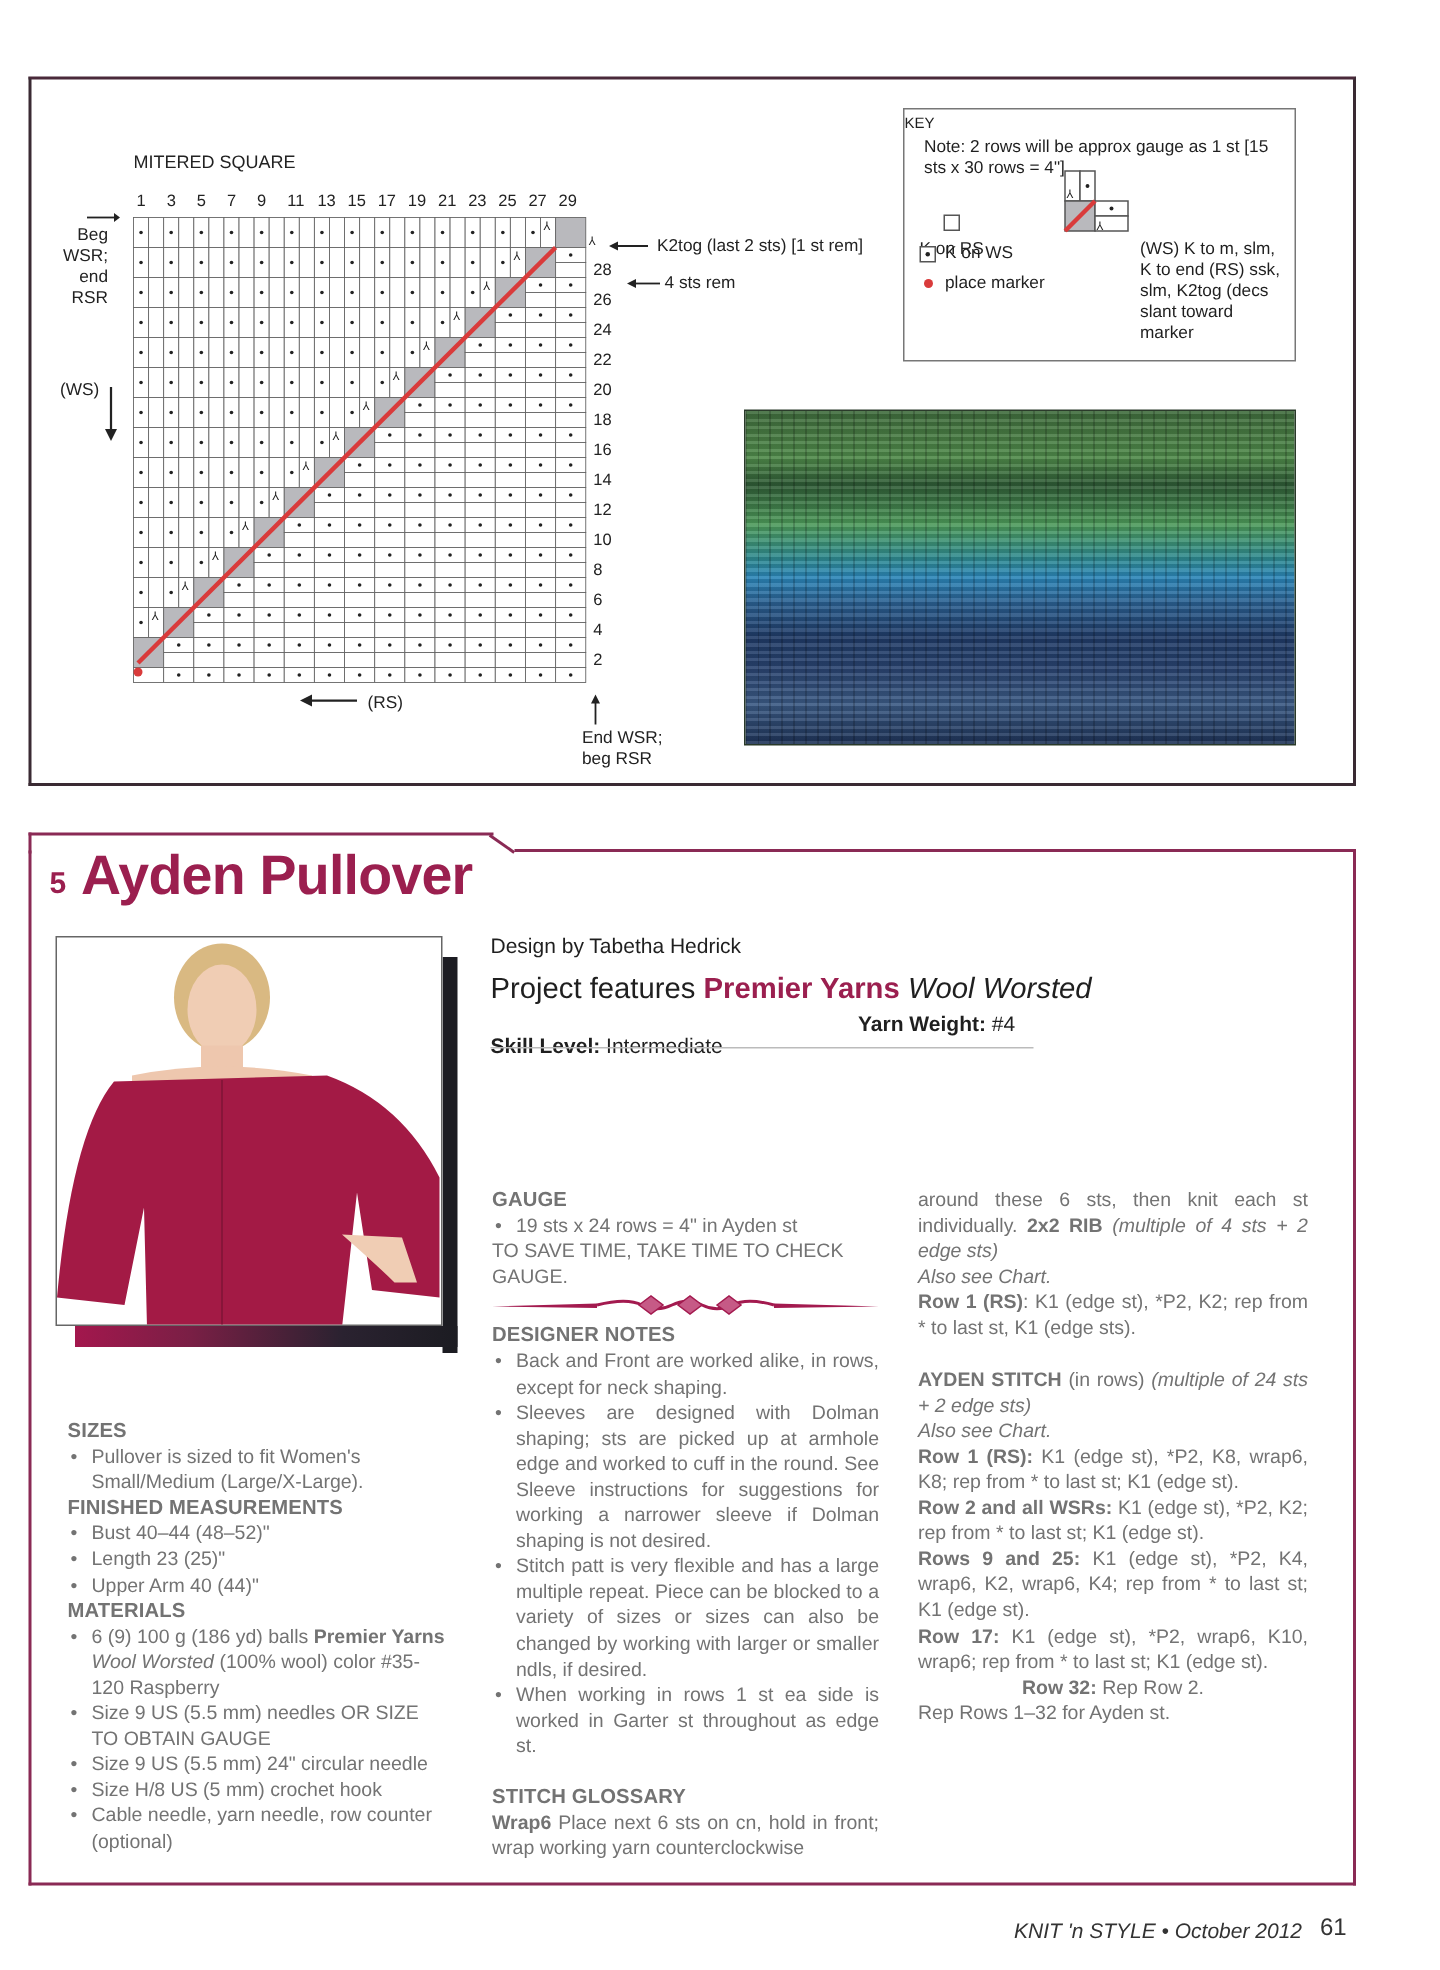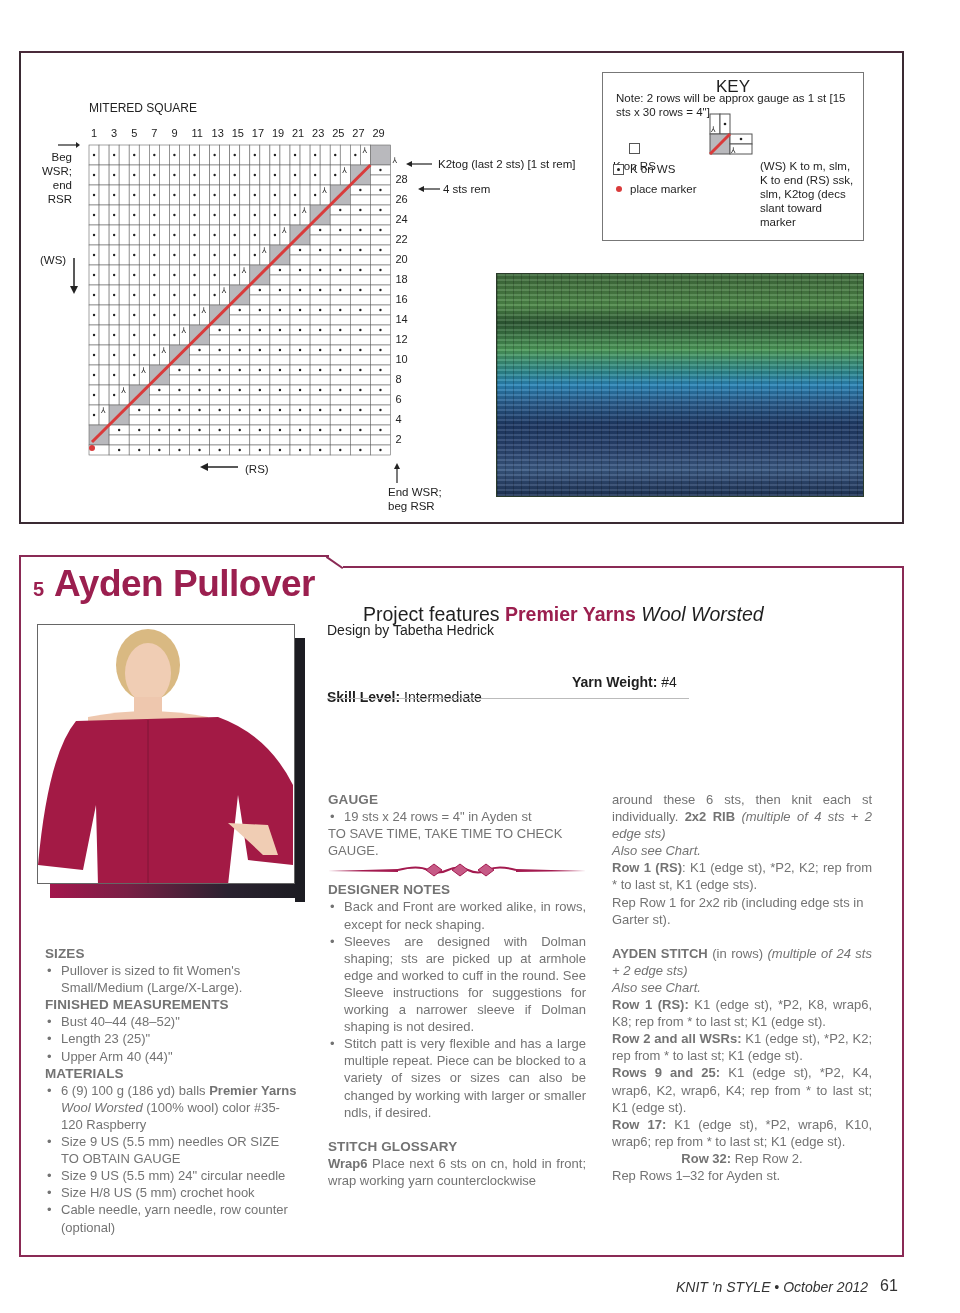--- a/index.html
+++ b/index.html
@@ -8,21 +8,21 @@
 
   .top-frame { position: absolute; left: 19px; top: 51px; width: 885px; height: 473px;
     border: 2px solid #3a2a33; border-top-color: #4a2a3a; }
   .chart-title { position: absolute; left: 89px; top: 101px; font-size: 12px; color: #222; }
   .chart-svg { position: absolute; left: 0; top: 0; }
   .lbl { position: absolute; font-size: 11.5px; color: #222; line-height: 14px; }
   .lbl.right { text-align: right; }
 
   .key-box { position: absolute; left: 602px; top: 72px; width: 262px; height: 169px;
     border: 1px solid #777; background: #fff; }
-  .key-title { position: absolute; left: 0; right: 0; top: 4px; text-align: center; font-size: 17px; }
+  .key-title { position: absolute; left: 0; right: 0; top: 4px; font-size: 10px; }
   .key-note { position: absolute; left: 13px; top: 18px; width: 240px; font-size: 11.5px; line-height: 14px; }
   .key-item { position: absolute; left: 10px; font-size: 11.5px; display: flex; align-items: center; gap: 6px; }
   .key-sq { width: 11px; height: 11px; border: 1px solid #555; position: relative; background:#fff; }
   .key-sq.dot::after { content: ""; position: absolute; left: 3px; top: 3px; width: 3px; height: 3px; background: #222; border-radius: 50%; }
   .key-red { width: 11px; height: 11px; position: relative; }
   .key-red::after { content: ""; position: absolute; left: 3px; top: 2px; width: 6px; height: 6px; border-radius: 50%; background: #d93b3b; }
   .key-desc { position: absolute; left: 760px; top: 159px; width: 100px; font-size: 11.5px; line-height: 14px; }
 
   .swatch { position: absolute; left: 496px; top: 273px; width: 368px; height: 224px;
     border: 1px solid #2a3a2a;
@@ -42,21 +42,21 @@
   .title-num { position: absolute; left: 33px; top: 578px; font-size: 20px; font-weight: bold; color: #9b1f4f; }
   .title { position: absolute; left: 54px; top: 563px; font-size: 37px; font-weight: bold; color: #9b1f4f; letter-spacing: -0.5px; }
 
   .photo { position: absolute; left: 37px; top: 624px; width: 258px; height: 260px; border: 1px solid #666;
     background: #fff; overflow: hidden; }
   .photo-shadow { position: absolute; left: 295px; top: 638px; width: 10px; height: 264px; background: #1c1c22; }
   .photo-shadow-b { position: absolute; left: 50px; top: 884px; width: 255px; height: 14px;
     background: linear-gradient(90deg, #a3174d 0%, #7a1f45 30%, #2a2230 70%, #1c1c22 100%); }
 
   .design-by { position: absolute; left: 327px; top: 622px; font-size: 14px; }
-  .features { position: absolute; left: 327px; top: 603px; font-size: 19.5px; margin-left: 36px; }
+  .features { position: absolute; left: 327px; top: 648px; font-size: 19.5px; }
   .features .brand { color: #9b1f4f; font-weight: bold; }
   .features i { font-style: italic; }
   .skill { position: absolute; left: 327px; top: 674px; font-size: 14px; margin-top: 15px; }
   .yarnw { position: absolute; left: 572px; top: 674px; font-size: 14px; }
   .hr { position: absolute; left: 327px; top: 698px; width: 362px; height: 1px; background: #bbb; }
 
   .col { position: absolute; font-size: 13px; line-height: 17.1px; color: #737373; }
   .col1 { left: 45px; top: 945px; width: 255px; }
   .col2 { left: 328px; top: 791px; width: 258px; text-align: justify; }
   .col3 { left: 612px; top: 791px; width: 260px; text-align: justify; }
@@ -936,39 +936,39 @@
       <path d="M70 9 Q90 4 100 9 Q110 14 120 9 Q130 4 140 9 Q150 14 160 9 Q170 4 188 9" stroke="#a31a4f" stroke-width="2" fill="none"></path>
       <polygon points="98,9 106,3 114,9 106,15" fill="#c65a86" stroke="#a31a4f"></polygon>
       <polygon points="124,9 132,3 140,9 132,15" fill="#c65a86" stroke="#a31a4f"></polygon>
       <polygon points="150,9 158,3 166,9 158,15" fill="#c65a86" stroke="#a31a4f"></polygon>
     </svg>
   </div>
   <div class="h">DESIGNER NOTES</div>
   <div class="bul">Back and Front are worked alike, in rows, except for neck shaping.</div>
   <div class="bul">Sleeves are designed with Dolman shaping; sts are picked up at armhole edge and worked to cuff in the round. See Sleeve instructions for suggestions for working a narrower sleeve if Dolman shaping is not desired.</div>
   <div class="bul">Stitch patt is very flexible and has a large multiple repeat. Piece can be blocked to a variety of sizes or sizes can also be changed by working with larger or smaller ndls, if desired.</div>
+  <div class="bul">When working in rows 1 st ea side is worked in Garter st throughout as edge st.</div>
   <div class="gap"></div>
   <div class="h">STITCH GLOSSARY</div>
   <div>
     <b>Wrap6</b>
     <span>Place next 6 sts on cn, hold in front; wrap working yarn counterclockwise</span>
   </div>
 </div>
 
 <div class="col col3">
   <div>
     <span>around these 6 sts, then knit each st individually.</span>
     <b>2x2 RIB</b>
     <i>(multiple of 4 sts + 2 edge sts)</i>
   </div>
   <div><i>Also see Chart.</i></div>
   <div>
     <b>Row 1 (RS)</b><span>: K1 (edge st), *P2, K2; rep from * to last st, K1 (edge sts).</span>
   </div>
-  <div style="text-align:left;">Rep Row 1 for 2x2 rib (including edge sts in Garter st).</div>
   <div class="gap"></div>
   <div>
     <b>AYDEN STITCH</b>
     <span>(in rows)</span>
     <i>(multiple of 24 sts + 2 edge sts)</i>
   </div>
   <div><i>Also see Chart.</i></div>
   <div><b>Row 1 (RS):</b><span> K1 (edge st), *P2, K8, wrap6, K8; rep from * to last st; K1 (edge st).</span></div>
   <div><b>Row 2 and all WSRs:</b><span> K1 (edge st), *P2, K2; rep from * to last st; K1 (edge st).</span></div>
   <div><b>Rows 9 and 25:</b><span> K1 (edge st), *P2, K4, wrap6, K2, wrap6, K4; rep from * to last st; K1 (edge st).</span></div>

